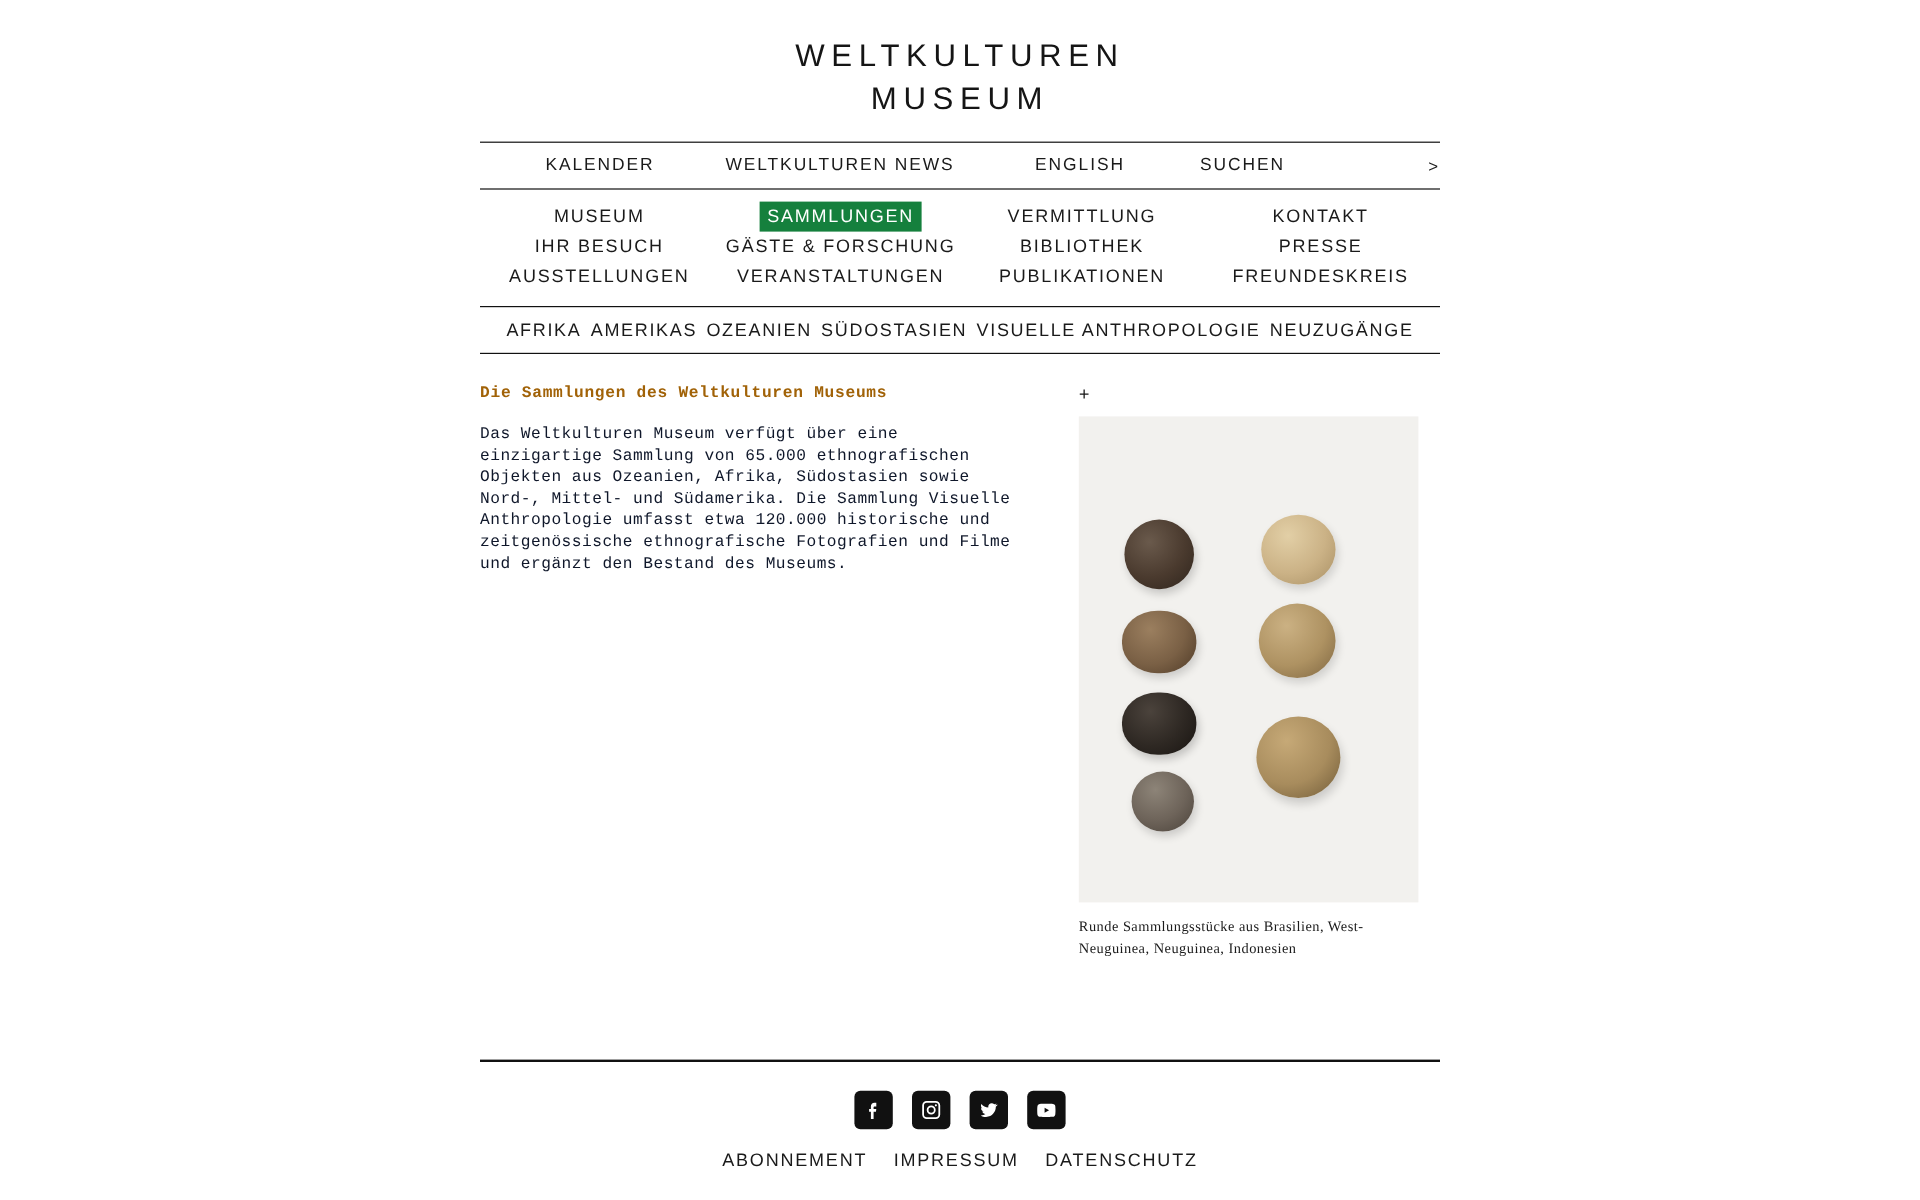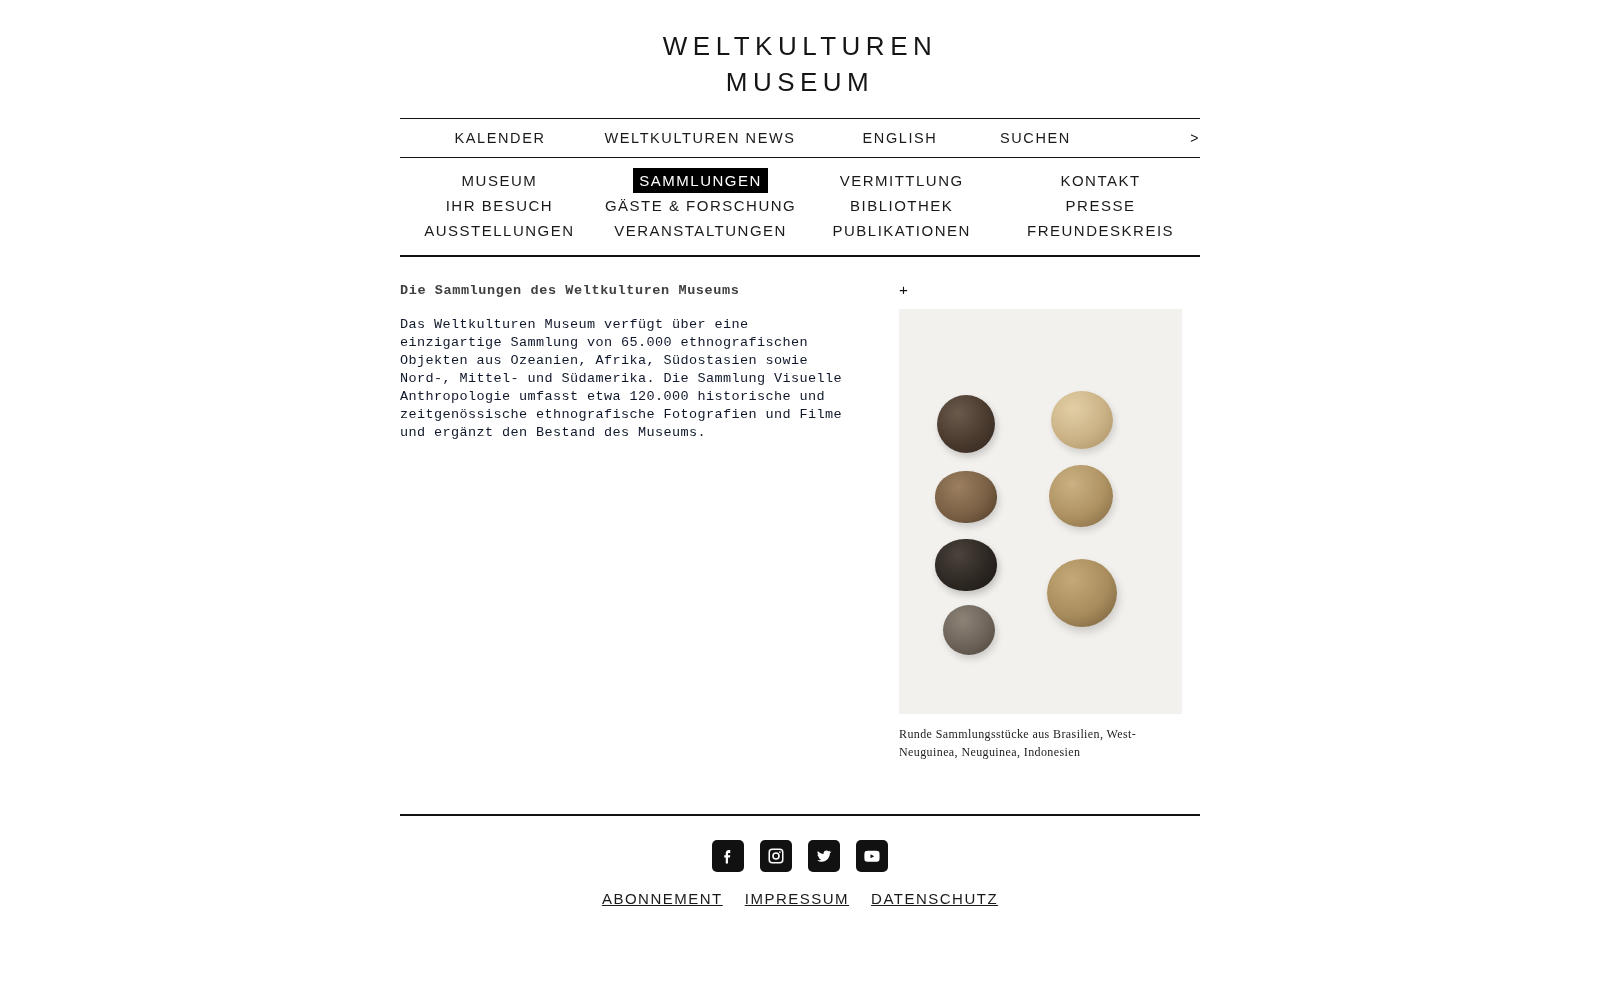--- a/index.html
+++ b/index.html
@@ -75,21 +75,21 @@
   .main-nav .item {
     font-size: 15px;
     letter-spacing: 1.5px;
     line-height: 23px;
     padding: 1px 6px;
     display: inline-block;
     white-space: nowrap;
     cursor: pointer;
   }
   .main-nav .item.active {
-    background: #000000;
+    background: #15803d;
     color: #fff;
   }
 
   
   .region-nav {
     display: flex;
     justify-content: space-between;
     align-items: center;
     height: 38px;
     font-size: 15px;
@@ -109,21 +109,21 @@
   }
   .col-left { width: 455px; }
   .col-right { width: 300px; position: relative; }
 
   .headline {
     font-family: "Liberation Mono", monospace;
     font-size: 13.5px;
     font-weight: bold;
     letter-spacing: 0.6px;
     margin: 0 0 18px 0;
-    color: #404040;
+    color: #a16207;
   }
   .body-text {
     font-size: 13.5px;
     line-height: 18px;
     letter-spacing: 0.4px;
     color: #0f172a;
     margin: 0 0 18px 0;
     max-width: 448px;
   }
   .plus {
@@ -157,22 +157,21 @@
   
   .obj { position: absolute; border-radius: 50%; }
 
   
   .footer {
     width: 800px;
     margin: 0 auto;
     position: absolute;
     left: 50%;
     transform: translateX(-50%);
-    top: 814px;
-    text-decoration: underline;
+    top: 883px;
   }
   .footer .rule-thick { border-top: 2px solid #111; }
   .social {
     display: flex;
     justify-content: center;
     gap: 16px;
     margin-top: 24px;
   }
   .social .ico {
     width: 32px; height: 32px;
@@ -240,20 +239,28 @@
       </div>
       <div class="col">
         <div><span class="item">KONTAKT</span></div>
         <div><span class="item">PRESSE</span></div>
         <div><span class="item">FREUNDESKREIS</span></div>
       </div>
     </div>
 
     <div class="rule"></div>
 
+    <div class="region-nav">
+      <span class="item">AFRIKA</span>
+      <span class="item">AMERIKAS</span>
+      <span class="item">OZEANIEN</span>
+      <span class="item">SÜDOSTASIEN</span>
+      <span class="item">VISUELLE ANTHROPOLOGIE</span>
+      <span class="item">NEUZUGÄNGE</span>
+    </div>
 
     <div class="rule"></div>
   </div>
 
   <div class="content">
     <div class="col-left">
       <h1 class="headline">Die Sammlungen des Weltkulturen Museums</h1>
       <p class="body-text">Das Weltkulturen Museum verfügt über eine einzigartige Sammlung von 65.000 ethnografischen Objekten aus Ozeanien, Afrika, Südostasien sowie Nord-, Mittel- und Südamerika. Die Sammlung Visuelle Anthropologie umfasst etwa 120.000 historische und zeitgenössische ethnografische Fotografien und Filme und ergänzt den Bestand des Museums.</p>
     </div>
 

